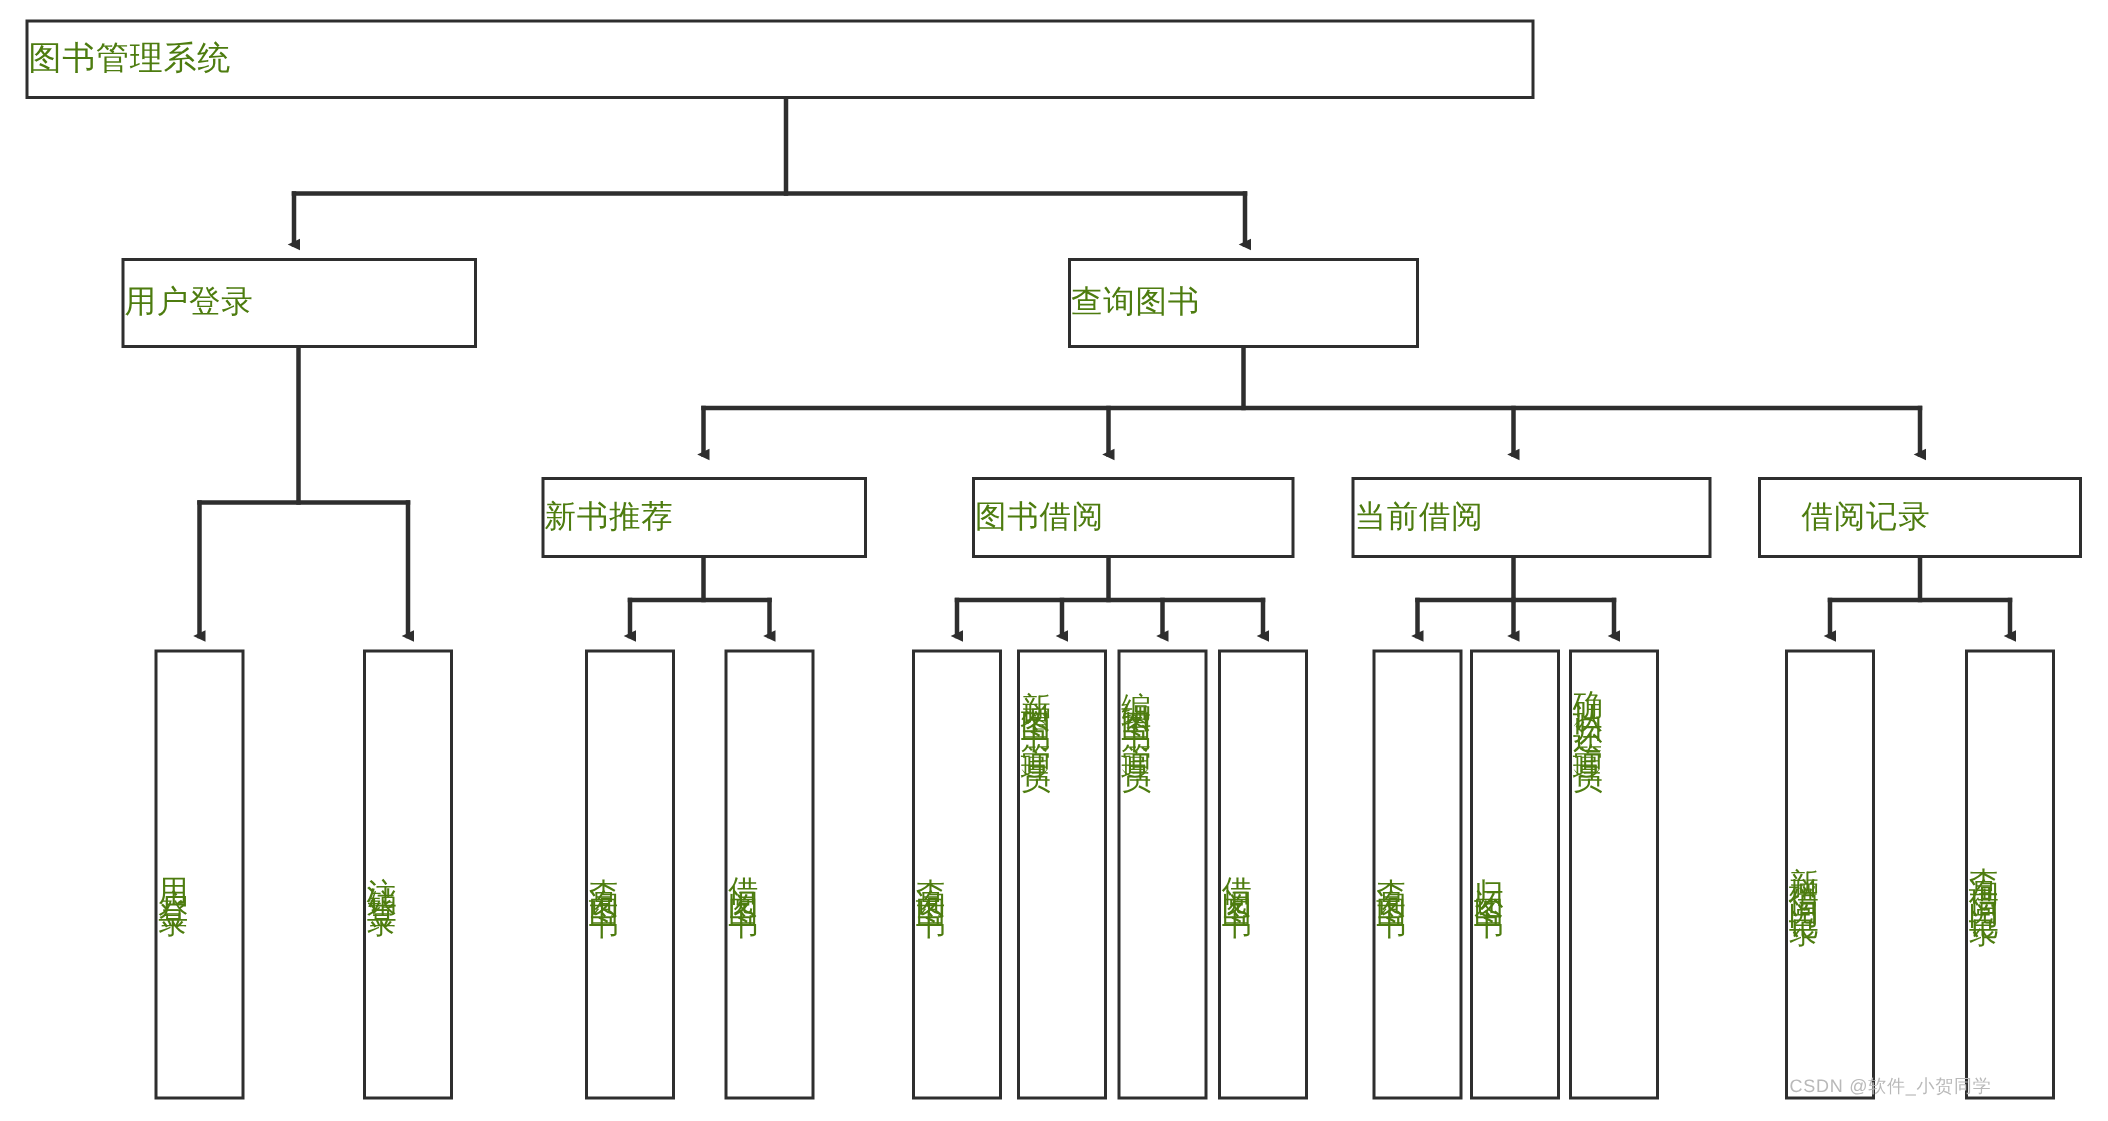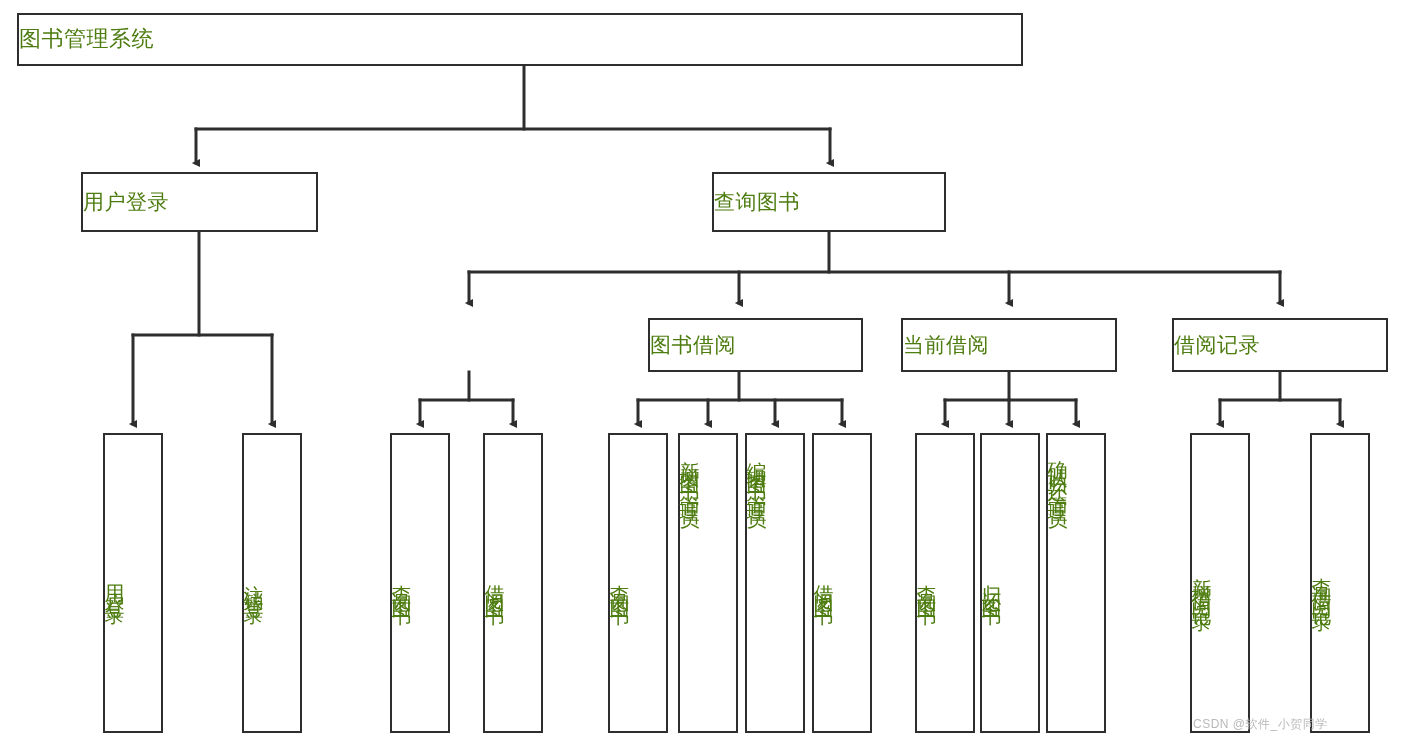--- a/index.html
+++ b/index.html
@@ -129,27 +129,30 @@
     <span>图书管理系统</span>
   </div>
 
   <div class="node horiz" style="left:81px; top:172px; width:237px; height:60px;">
     <span>用户登录</span>
   </div>
   <div class="node horiz" style="left:712px; top:172px; width:234px; height:60px;">
     <span>查询图书</span>
   </div>
 
+  <div class="node horiz" style="left:361px; top:318px; width:217px; height:54px;">
+    <span>新书推荐</span>
+  </div>
   <div class="node horiz" style="left:648px; top:318px; width:215px; height:54px;">
     <span>图书借阅</span>
   </div>
-  <div class="node horiz" style="left:901px; top:318px; width:216px; height:54px;">
+  <div class="node horiz" style="left:901px; top:318px; width:240px; height:54px;">
     <span>当前借阅</span>
   </div>
-  <div class="node horiz" style="left:1172px; top:318px; width:216px; height:54px;">
+  <div class="node horiz" style="left:1172px; top:318px; width:216px; height:54px;padding-left:27px;">
     <span>借阅记录</span>
   </div>
 
   <div class="node leaf center-v" style="left:103px; top:433px; width:60px; height:300px;">
     <span class="vlabel">用户登录</span>
   </div>
   <div class="node leaf center-v" style="left:242px; top:433px; width:60px; height:300px;">
     <span class="vlabel">注销登录</span>
   </div>
 

